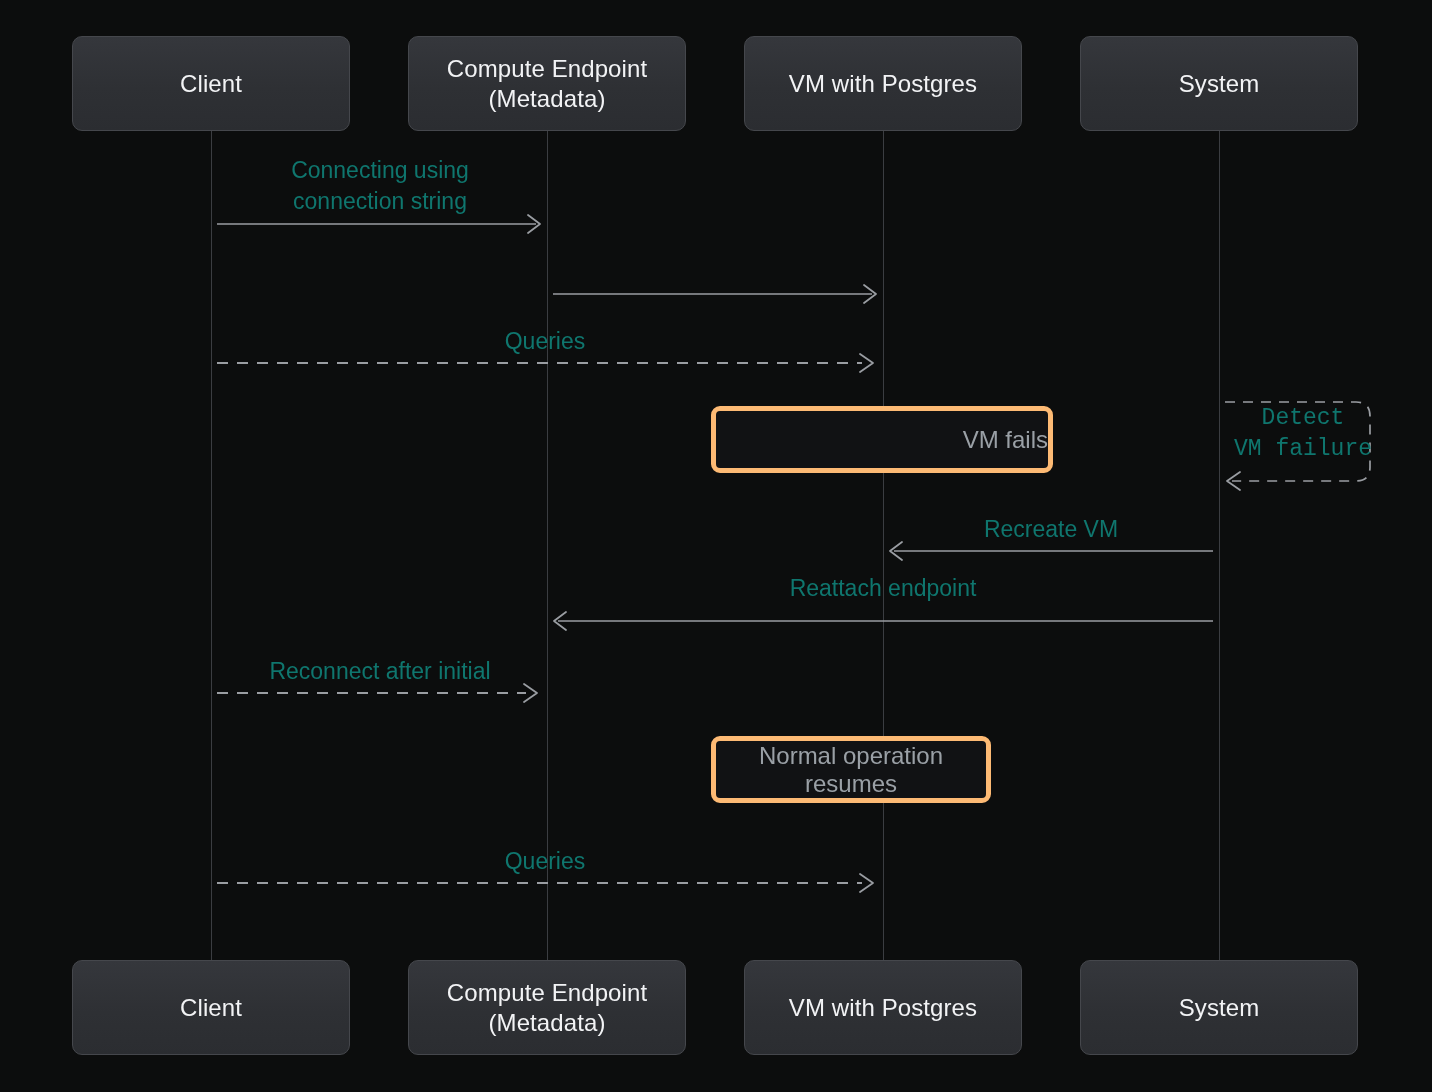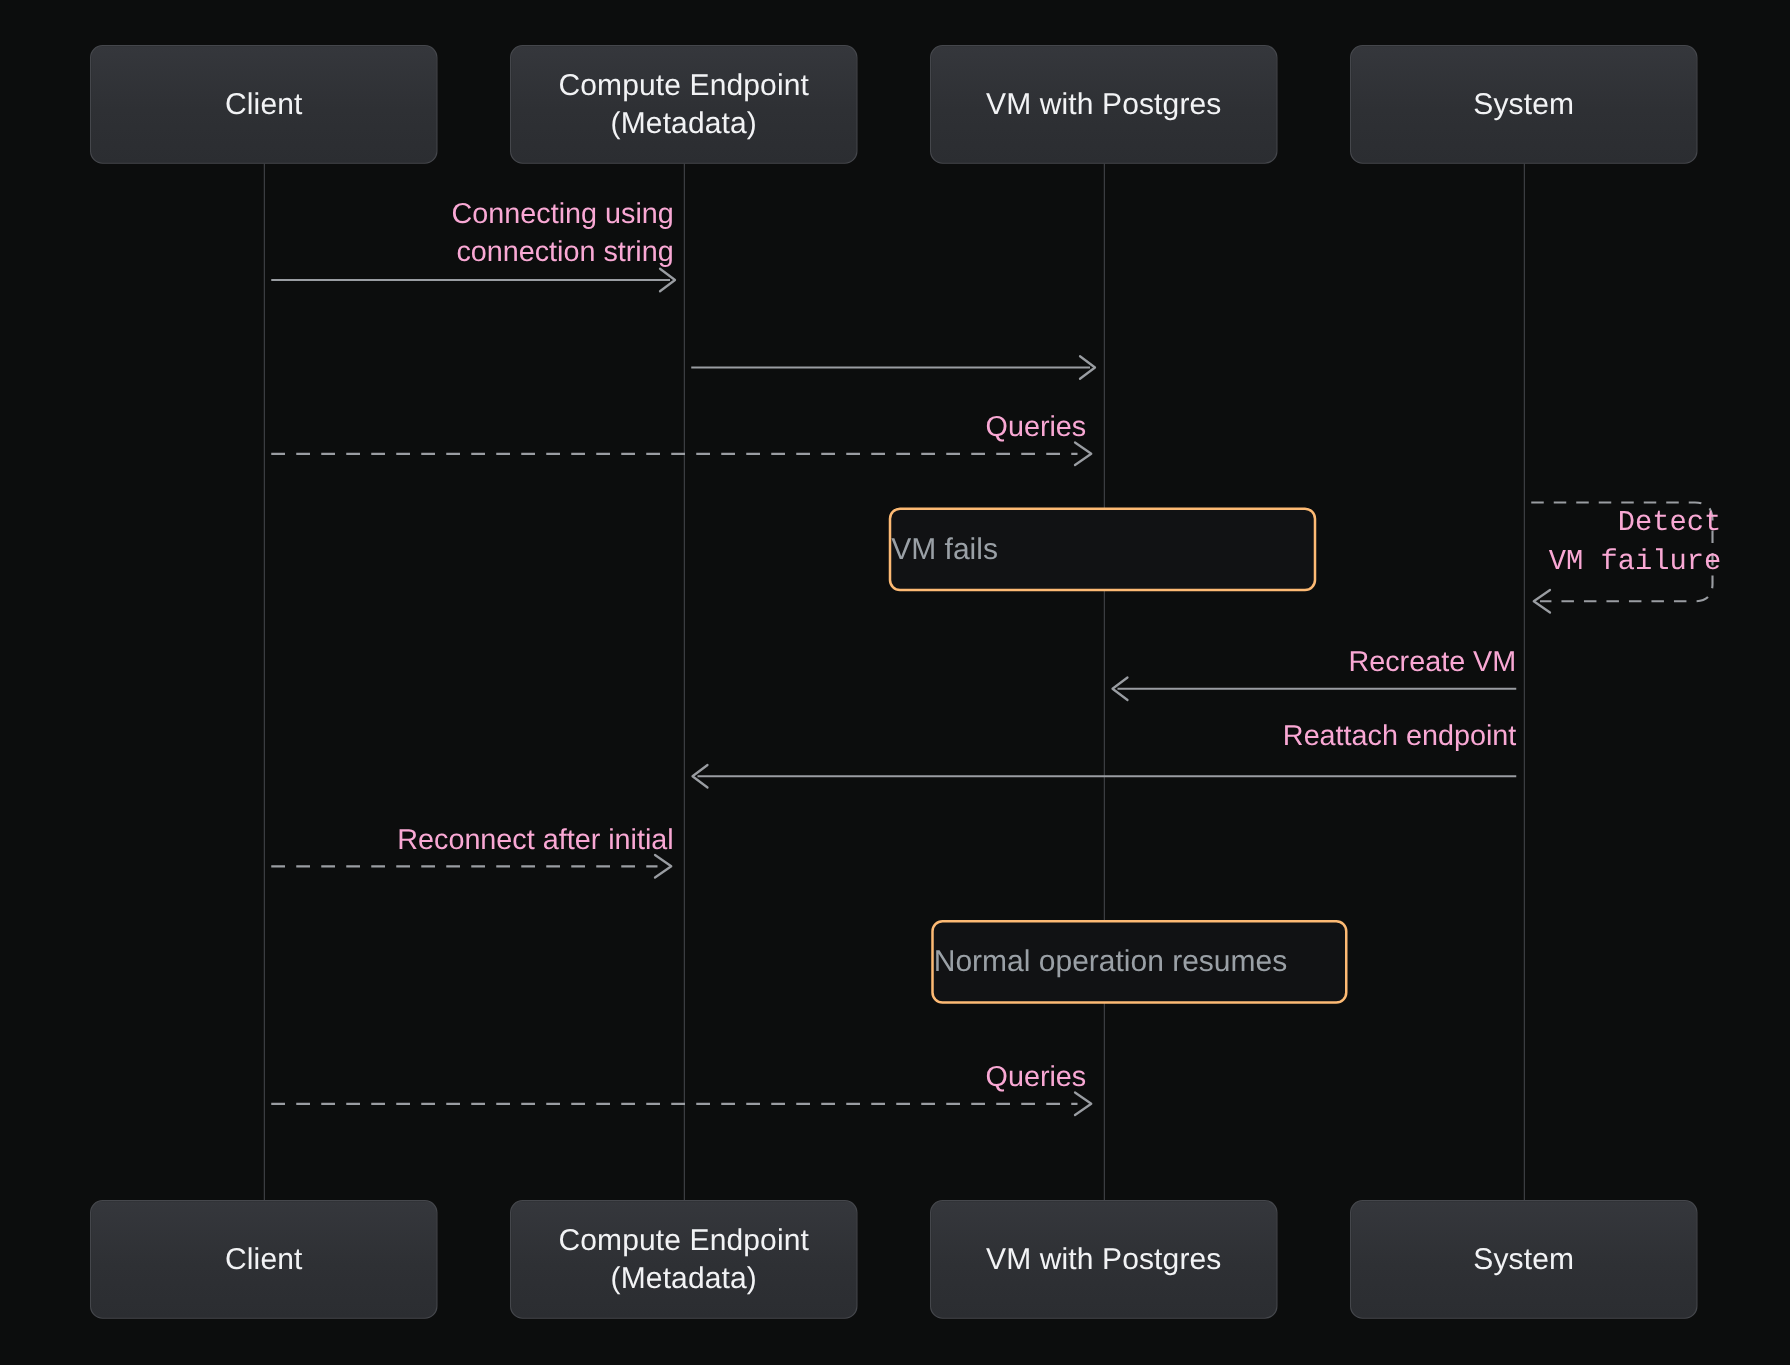--- a/index.html
+++ b/index.html
@@ -42,47 +42,47 @@
   
   .lifeline {
     position: absolute;
     width: 1px;
     background: #3b3d41;
   }
 
   
   .msg-label {
     position: absolute;
-    color: #f9a8d4;
+    color: #0f766e;
     font-size: 23px;
     line-height: 1.33;
-    text-align: right;
+    text-align: center;
     white-space: pre-line;
     pointer-events: none;
   }
 
   
   #arrow-layer {
     position: absolute;
     left: 0;
     top: 0;
     width: 1432px;
     height: 1092px;
   }
 
   
   .note-box {
     position: absolute;
     box-sizing: border-box;
     background: #111214;
-    border: 2px solid #fdba74;
+    border: 5px solid #fdba74;
     border-radius: 9px;
     display: flex;
     align-items: center;
-    justify-content: flex-start;
+    justify-content: flex-end;
     color: #9aa0a6;
     font-size: 24px;
     text-align: center;
   }
 </style>
 </head>
 <body>
 
 <div id="diagram-root">
 
@@ -167,21 +167,21 @@
   <div class="msg-label" style="left:553px; top:573px; width:660px;">Reattach endpoint</div>
 
   <div class="msg-label" style="left:221px; top:656px; width:318px;">Reconnect after initial</div>
 
   <div class="msg-label" style="left:221px; top:846px; width:648px;">Queries</div>
 
   <div class="note-box" style="left:711px; top:406px; width:342px; height:67px;">
     <span>VM fails</span>
   </div>
 
-  <div class="note-box" style="left:745px; top:736px; width:333px; height:67px;">
+  <div class="note-box" style="left:711px; top:736px; width:280px; height:67px;">
     <span>Normal operation resumes</span>
   </div>
 
   <div class="participant-box" style="left:72px; top:960px; width:278px; height:95px;">
     <span>Client</span>
   </div>
 
   <div class="participant-box" style="left:408px; top:960px; width:278px; height:95px;">
     <div>
       <span>Compute Endpoint</span>

